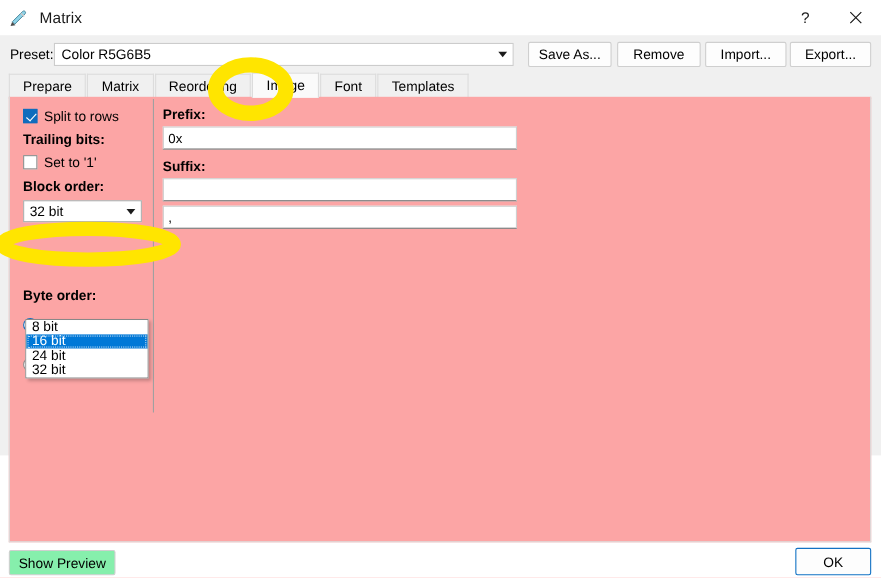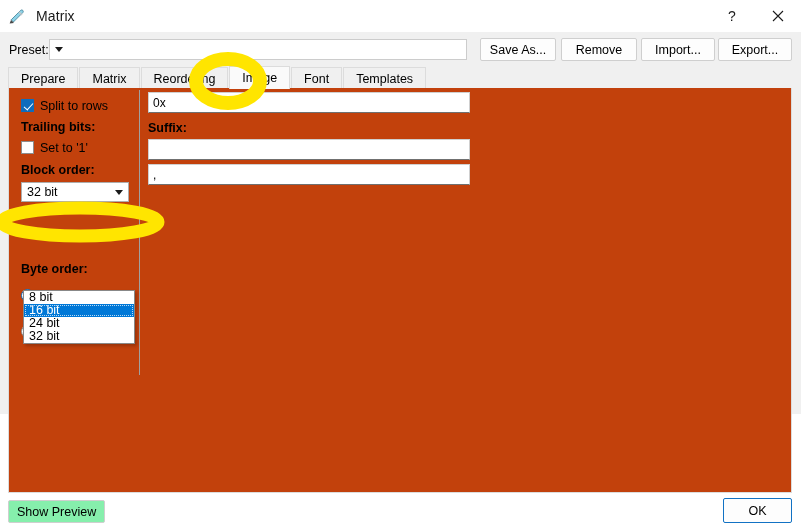--- a/index.html
+++ b/index.html
@@ -171,21 +171,21 @@
     z-index: 2;
   }
 
   
   .tab-panel {
     position: absolute;
     left: 8px;
     top: 56px;
     width: 784px;
     height: 405px;
-    background: #c2410c;
+    background: #fca5a5;
     border: 1px solid #dcdcdc;
     border-top: none;
     box-sizing: border-box;
   }
   .panel-divider {
     position: absolute;
     left: 130px;
     top: 2px;
     width: 1px;
     height: 285px;
@@ -399,20 +399,21 @@
     </button>
   </div>
 </div>
 
 <div class="dialog-body">
 
   <div class="preset-row">
     <span class="preset-label">Preset:</span>
 
     <div class="preset-combo">
+      <span class="value">Color R5G6B5</span>
       <span class="combo-arrow">
           <span class="tri"></span>
         </span>
     </div>
 
     <button class="top-btn" id="btn-saveas">Save As...</button>
     <button class="top-btn" id="btn-remove">Remove</button>
     <button class="top-btn" id="btn-import">Import...</button>
     <button class="top-btn" id="btn-export">Export...</button>
   </div>
@@ -466,20 +467,21 @@
     </div>
 
     <div class="dropdown-list">
       <div class="dropdown-item">8 bit</div>
       <div class="dropdown-item selected">16 bit</div>
       <div class="dropdown-item">24 bit</div>
       <div class="dropdown-item">32 bit</div>
     </div>
 
     <div class="right-col">
+      <div class="field-label" style="margin-top:9px;">Prefix:</div>
       <input class="text-input" style="margin-top: 4px;" value="0x">
 
       <div class="field-label" style="margin-top:8px;">Suffix:</div>
       <input class="text-input" style="margin-top: 4px;" value="">
 
       <input class="text-input" style="margin-top: 4px;" value=",">
     </div>
   </div>
 
   <div class="bottom-bar">

